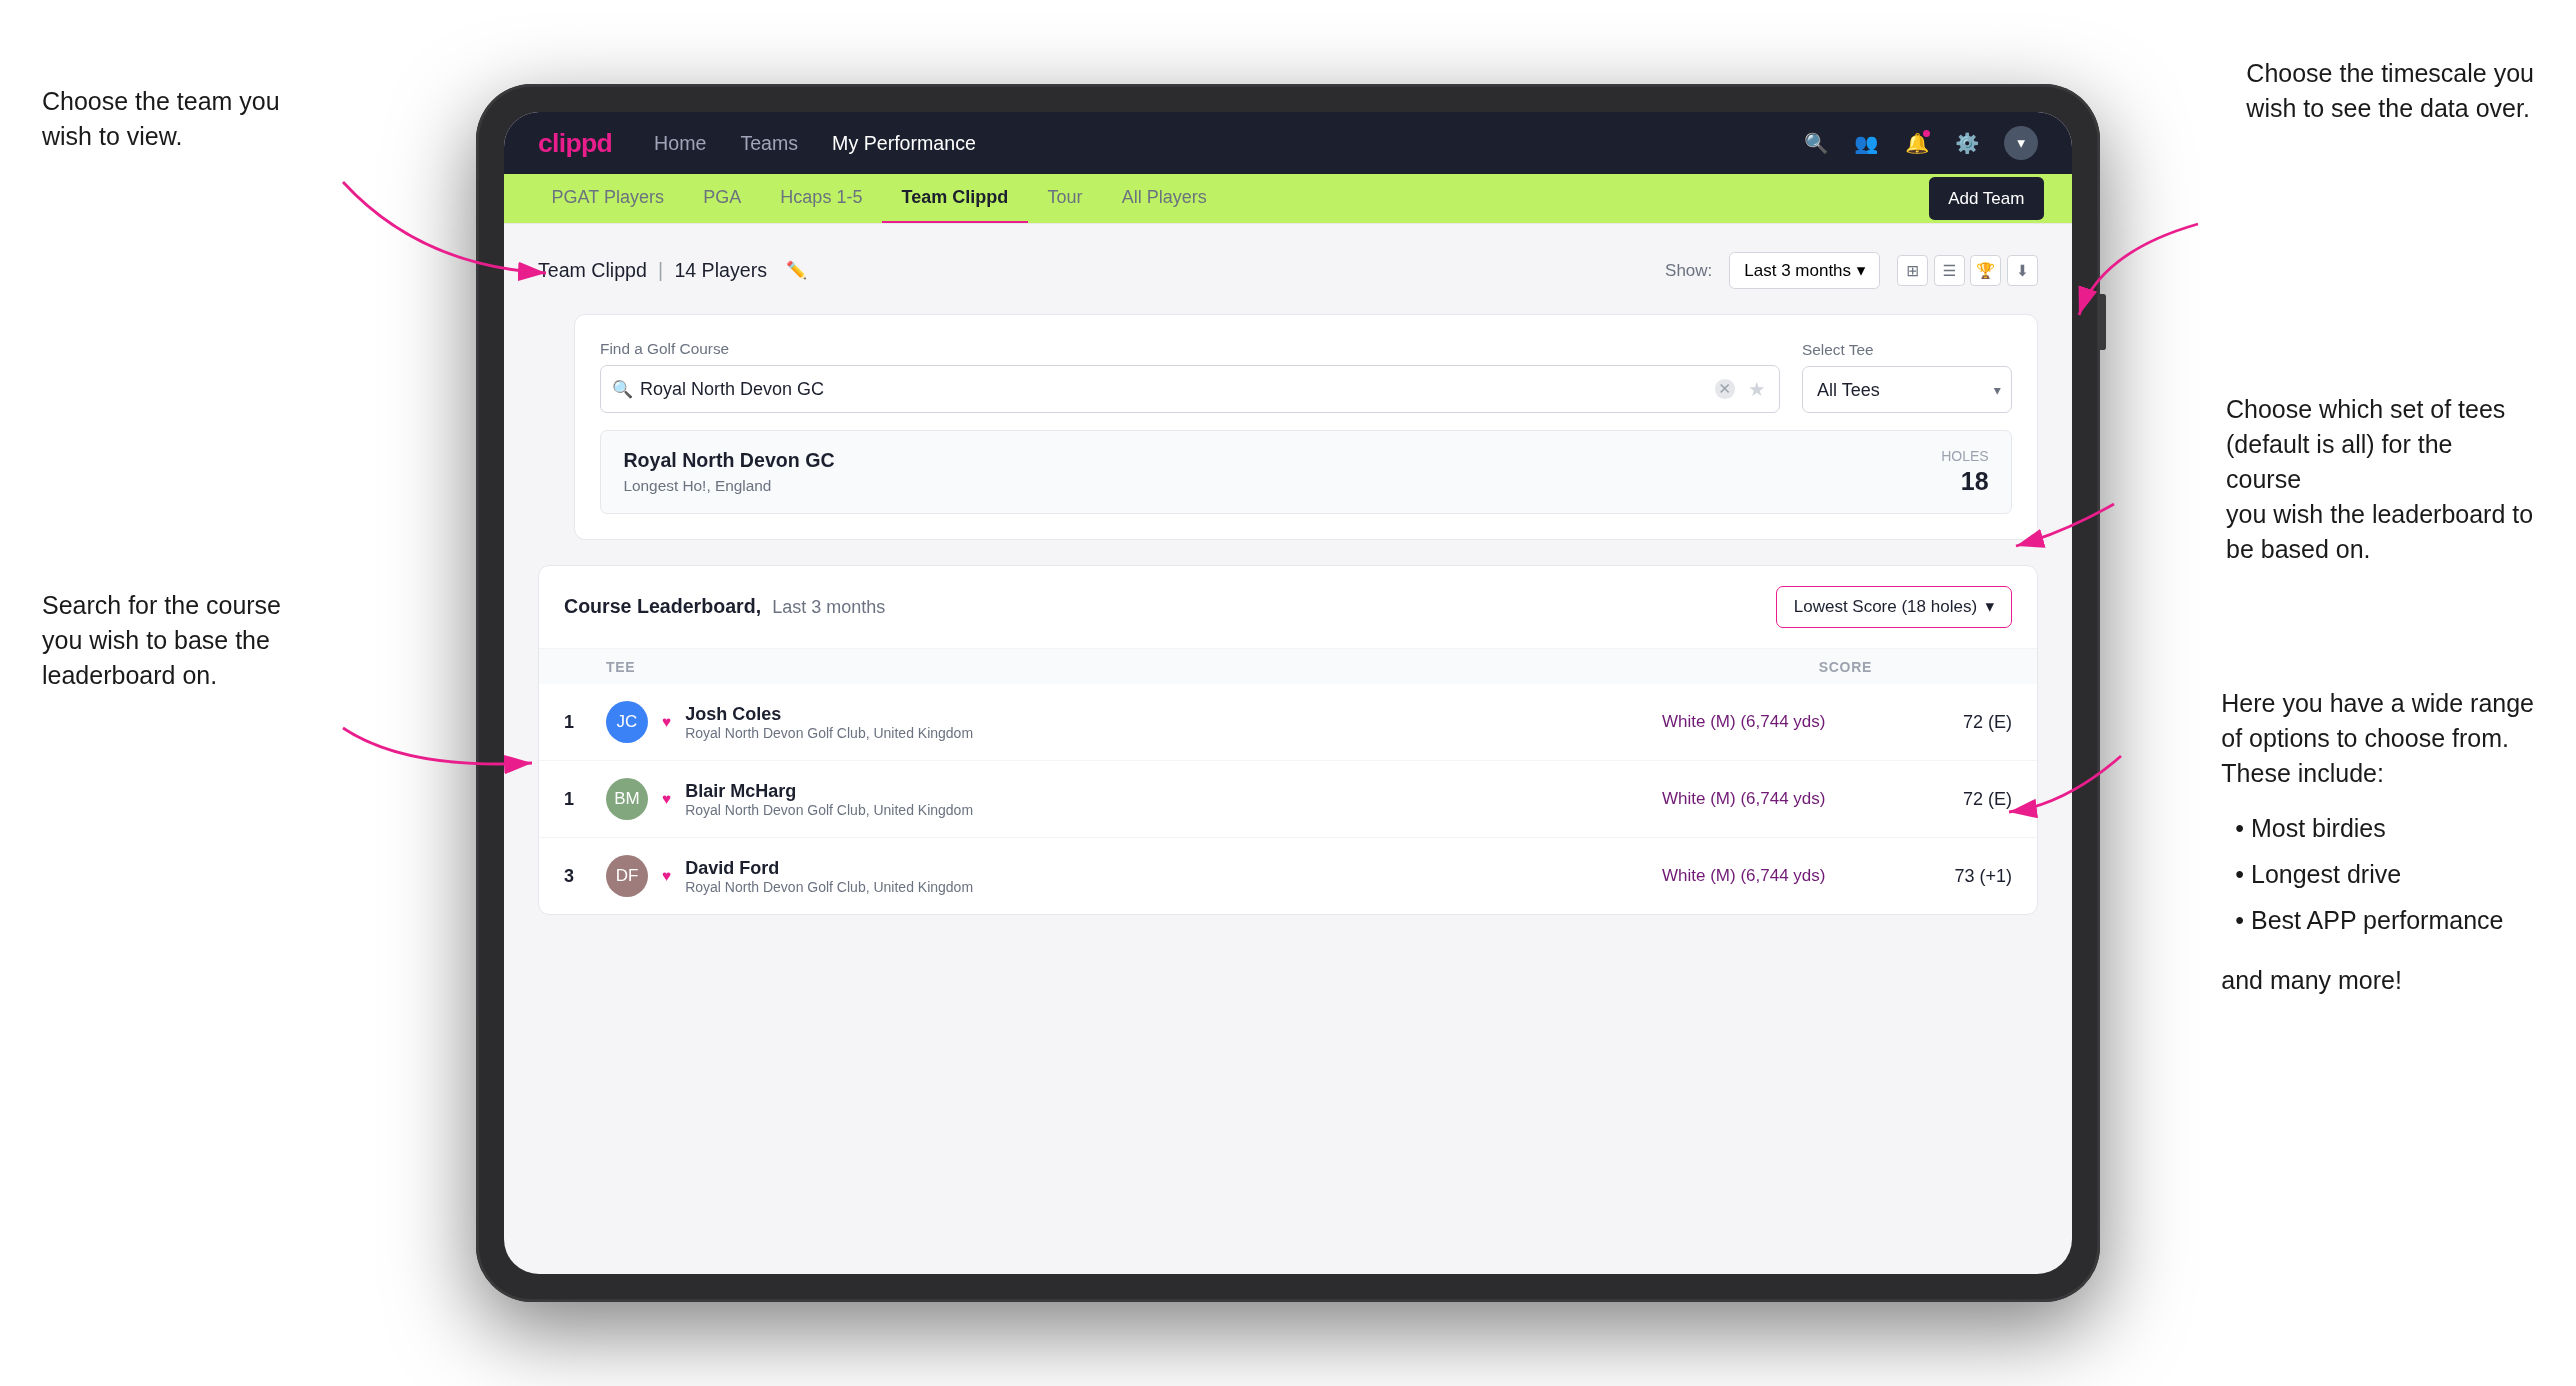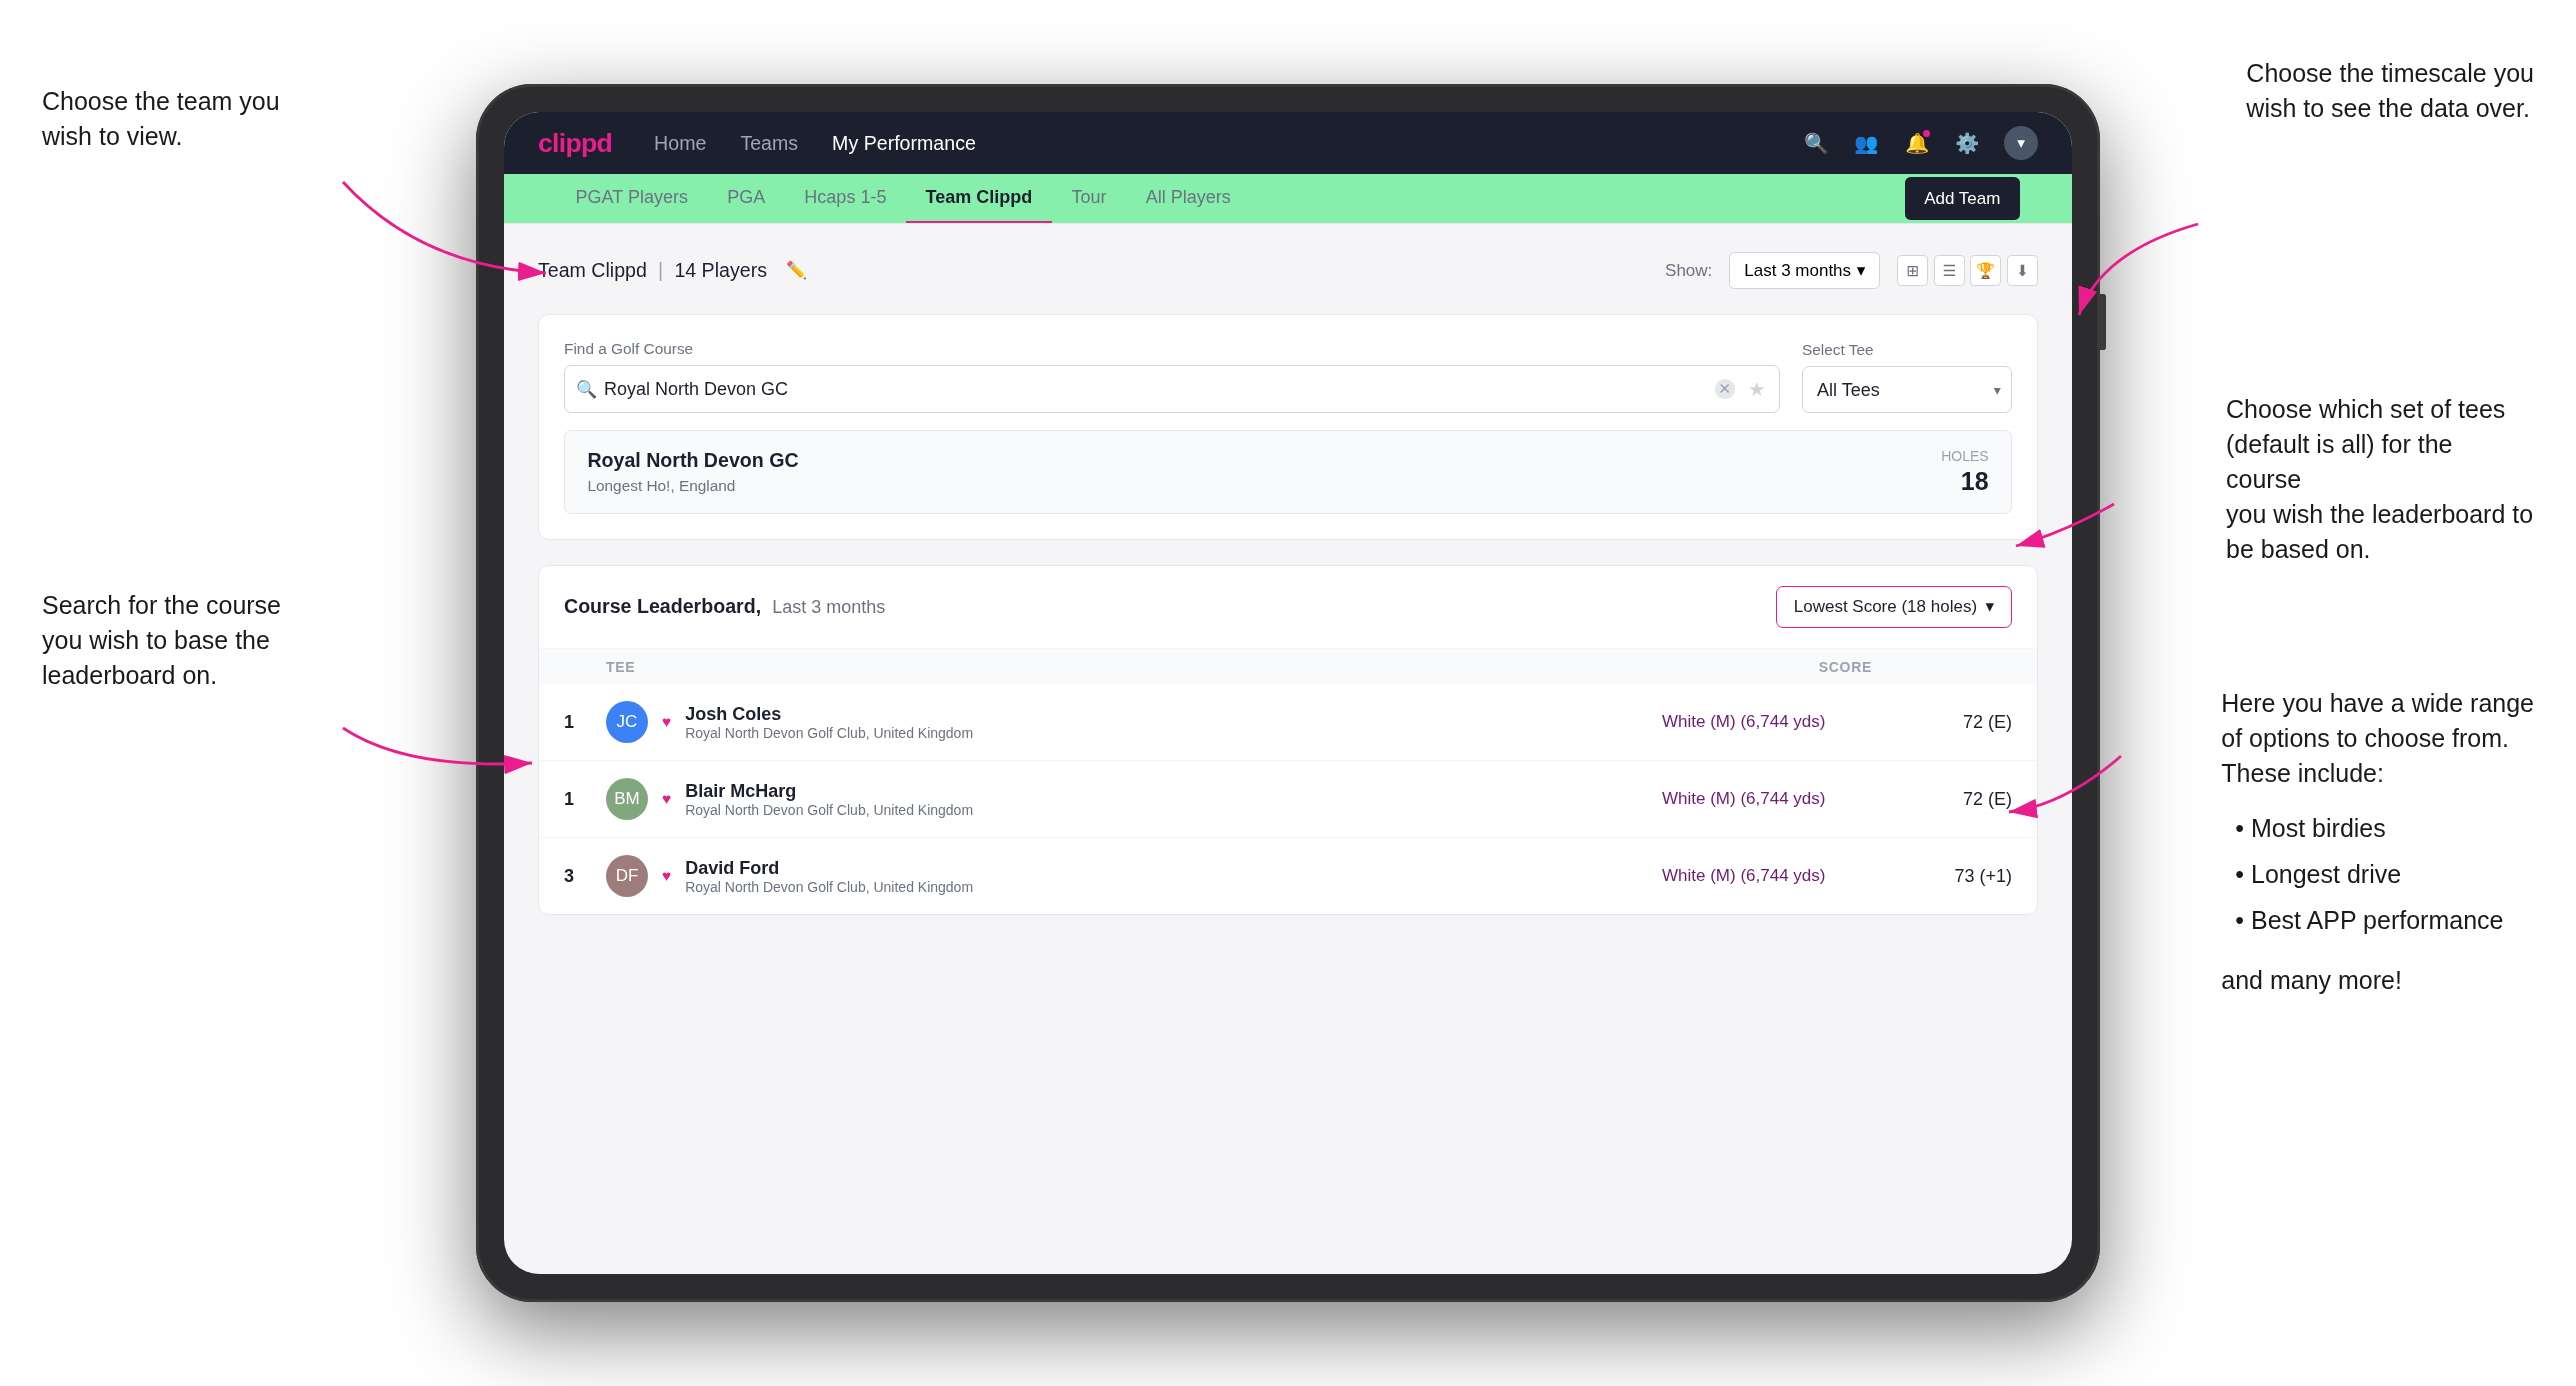--- a/index.html
+++ b/index.html
@@ -149,25 +149,25 @@
       display: flex;
       align-items: center;
       justify-content: center;
       color: white;
       font-size: 15.4px;
       cursor: pointer;
     }
 
     
     .sub-navbar {
-      background: #86efac;
+      background: #bef264;
       height: 50px;
       display: flex;
       align-items: center;
-      padding: 0 52px;
+      padding: 0 28px;
       border-bottom: 0.7px solid #e8e8e8;
       flex-shrink: 0;
       gap: 0;
     }
 
     .sub-nav-item {
       padding: 0 19.6px;
       height: 100%;
       display: flex;
       align-items: center;
@@ -263,20 +263,21 @@
       color: #6b7280;
     }
 
     
     .course-finder-card {
       background: white;
       border: 0.7px solid #e5e7eb;
       border-radius: 11.2px;
       padding: 25px;
       margin-bottom: 25px;
+      margin-left: 36px;
     }
 
     .course-finder-row {
       display: flex;
       gap: 22.4px;
       align-items: flex-end;
     }
 
     .form-group {
       display: flex;

